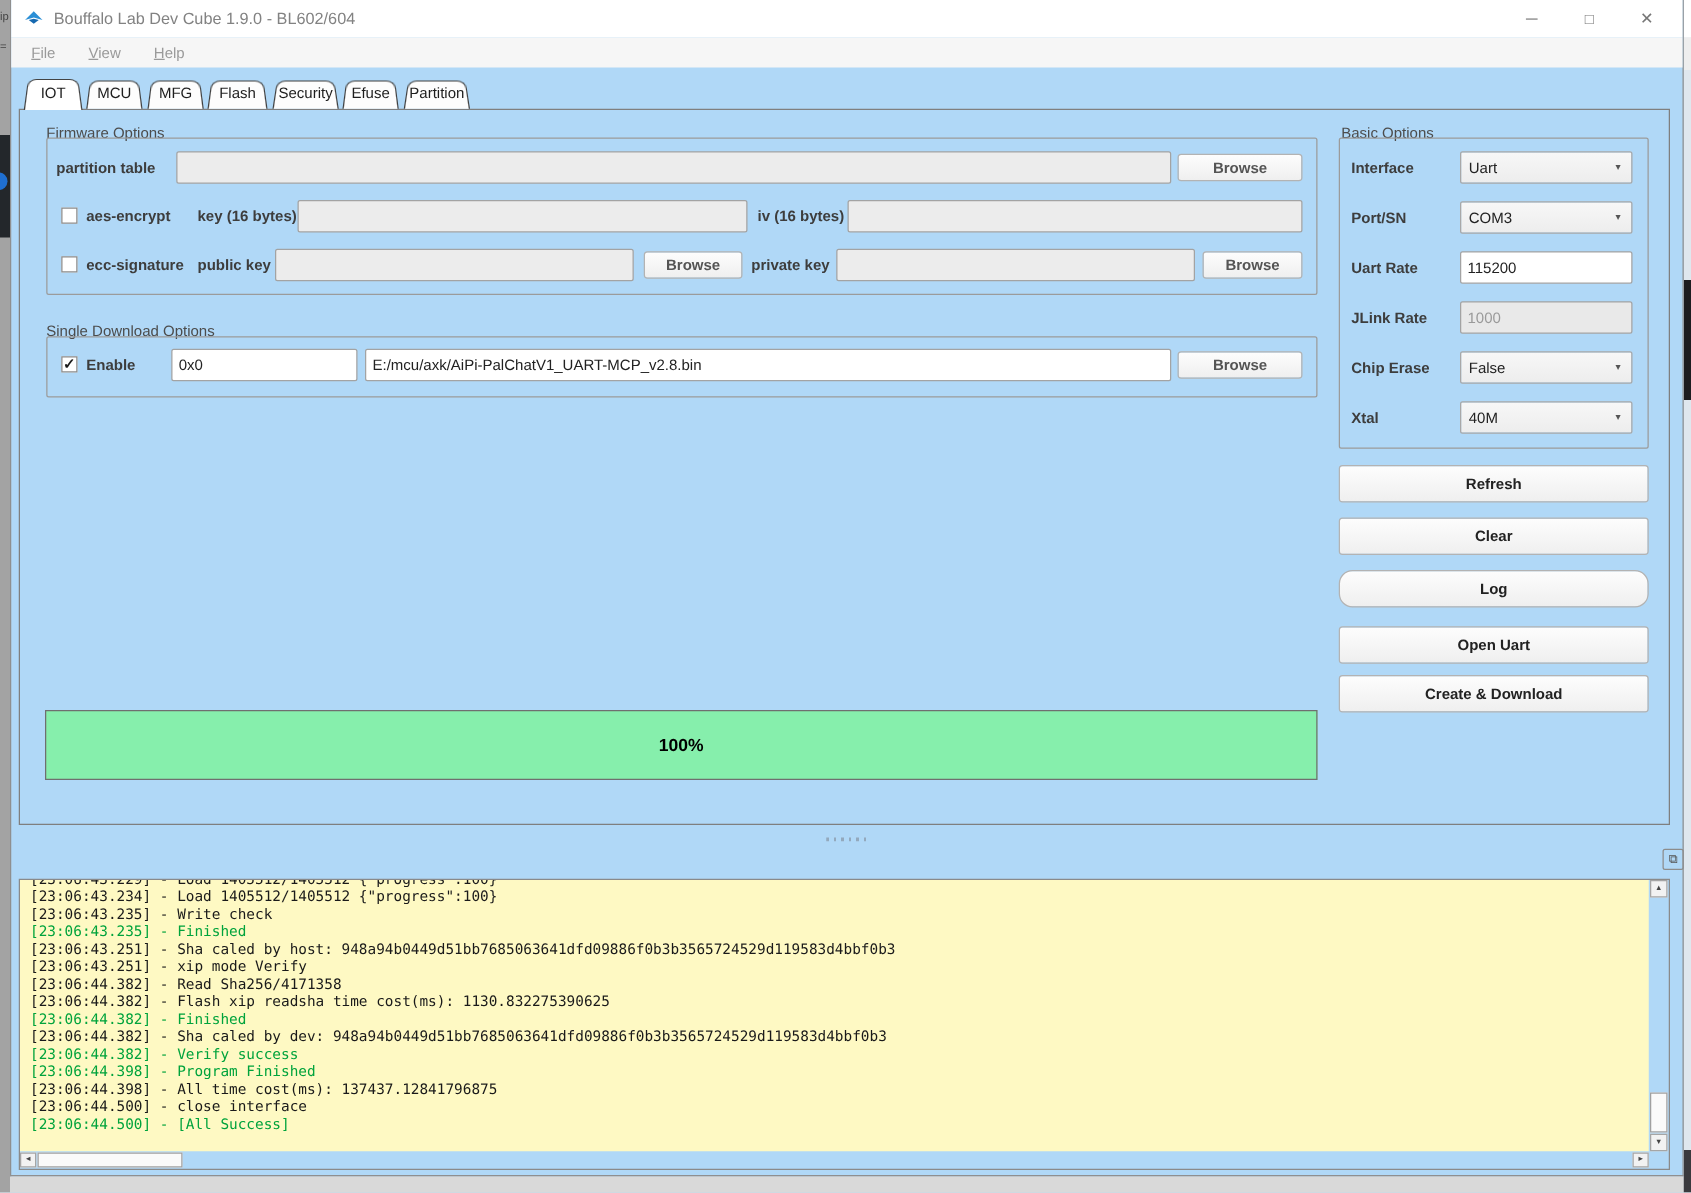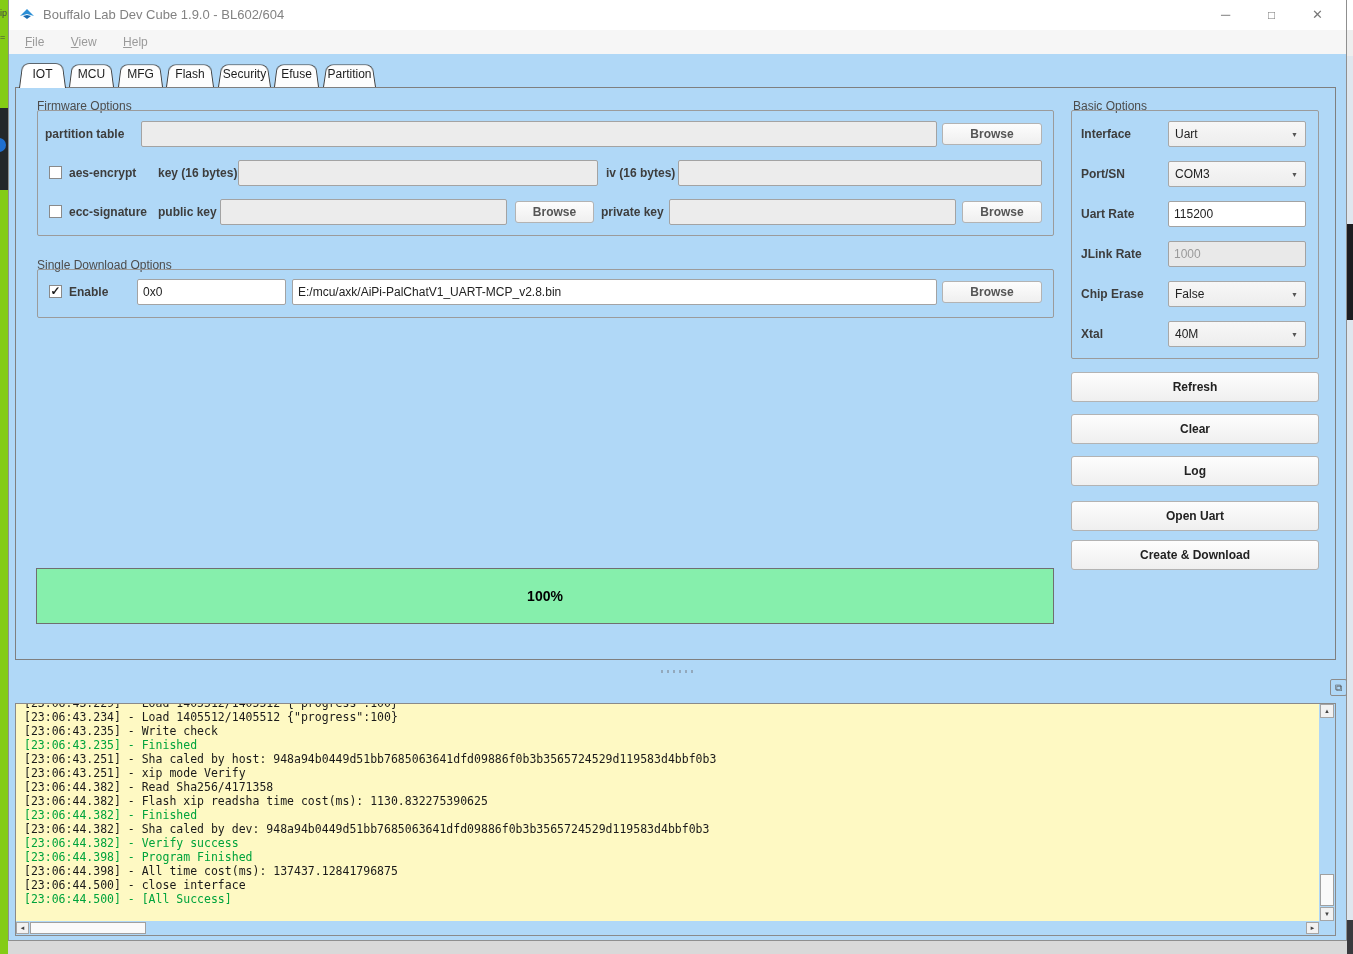--- a/index.html
+++ b/index.html
@@ -1,21 +1,21 @@
 <!DOCTYPE html>
 <html><head>
 <meta charset="utf-8">
 <style>
   * { margin:0; padding:0; box-sizing:border-box; }
   html,body { width:1353px; height:954px; overflow:hidden; background:#d9d9d9;
               font-family:"Liberation Sans", sans-serif; }
   .screen { position:relative; width:1353px; height:954px; }
 
   
-  .bg-left { position:absolute; left:0; top:0; width:8px; height:954px; background:#84cc16; }
+  .bg-left { position:absolute; left:0; top:0; width:8px; height:954px; background:#a3a3a3; }
   .bg-left .dark { position:absolute; left:0; top:108px; width:8px; height:82px; background:#23272b; overflow:hidden; }
   .bg-left .blue-dot { position:absolute; left:-8px; top:30px; width:14px; height:14px; border-radius:50%; background:#1f6fd0; }
   .bg-left .frag { position:absolute; left:0; font-size:9px; color:#444; }
   .bg-right { position:absolute; right:0; top:0; width:6px; height:954px; background:#dfe7ee; }
   .bg-right .w1 { position:absolute; top:0; width:6px; height:30px; background:#fff; }
   .bg-right .w2 { position:absolute; top:30px; width:6px; height:26px; background:#eee; }
   .bg-right .d1 { position:absolute; top:224px; width:6px; height:96px; background:#1d1d20; }
   .bg-right .d2 { position:absolute; top:920px; width:6px; height:34px; background:#3a3a3e; }
 
   
@@ -225,21 +225,21 @@
     </div>
 
     <div class="flabel" style="left:1072px; top:321px;">Xtal</div>
     <div class="dropdown" style="left:1159px; top:321px; width:138px;">
       <span class="val">40M</span>
       <span class="arrow">▼</span>
     </div>
 
     <div class="btn big" style="left:1062px; top:414px; width:248px; height:30px;">Clear</div>
     <div class="btn big" style="left:1062px; top:372px; width:248px; height:30px;">Refresh</div>
-    <div class="btn big" style="left:1062px; top:456px; width:248px; height:30px;">Log</div>
+    <div class="btn big" style="left:1062px; top:456px; width:248px; height:30px;border-radius:11px;">Log</div>
     <div class="btn big" style="left:1062px; top:501px; width:248px; height:30px;">Open Uart</div>
     <div class="btn big" style="left:1062px; top:540px; width:248px; height:30px;">Create &amp; Download</div>
 
     <div class="progress">100%</div>
 
     <div class="splitter-handle"></div>
     <div class="float-btn">⧉</div>
 
     <div class="log-dock">
       <div class="log-view">

